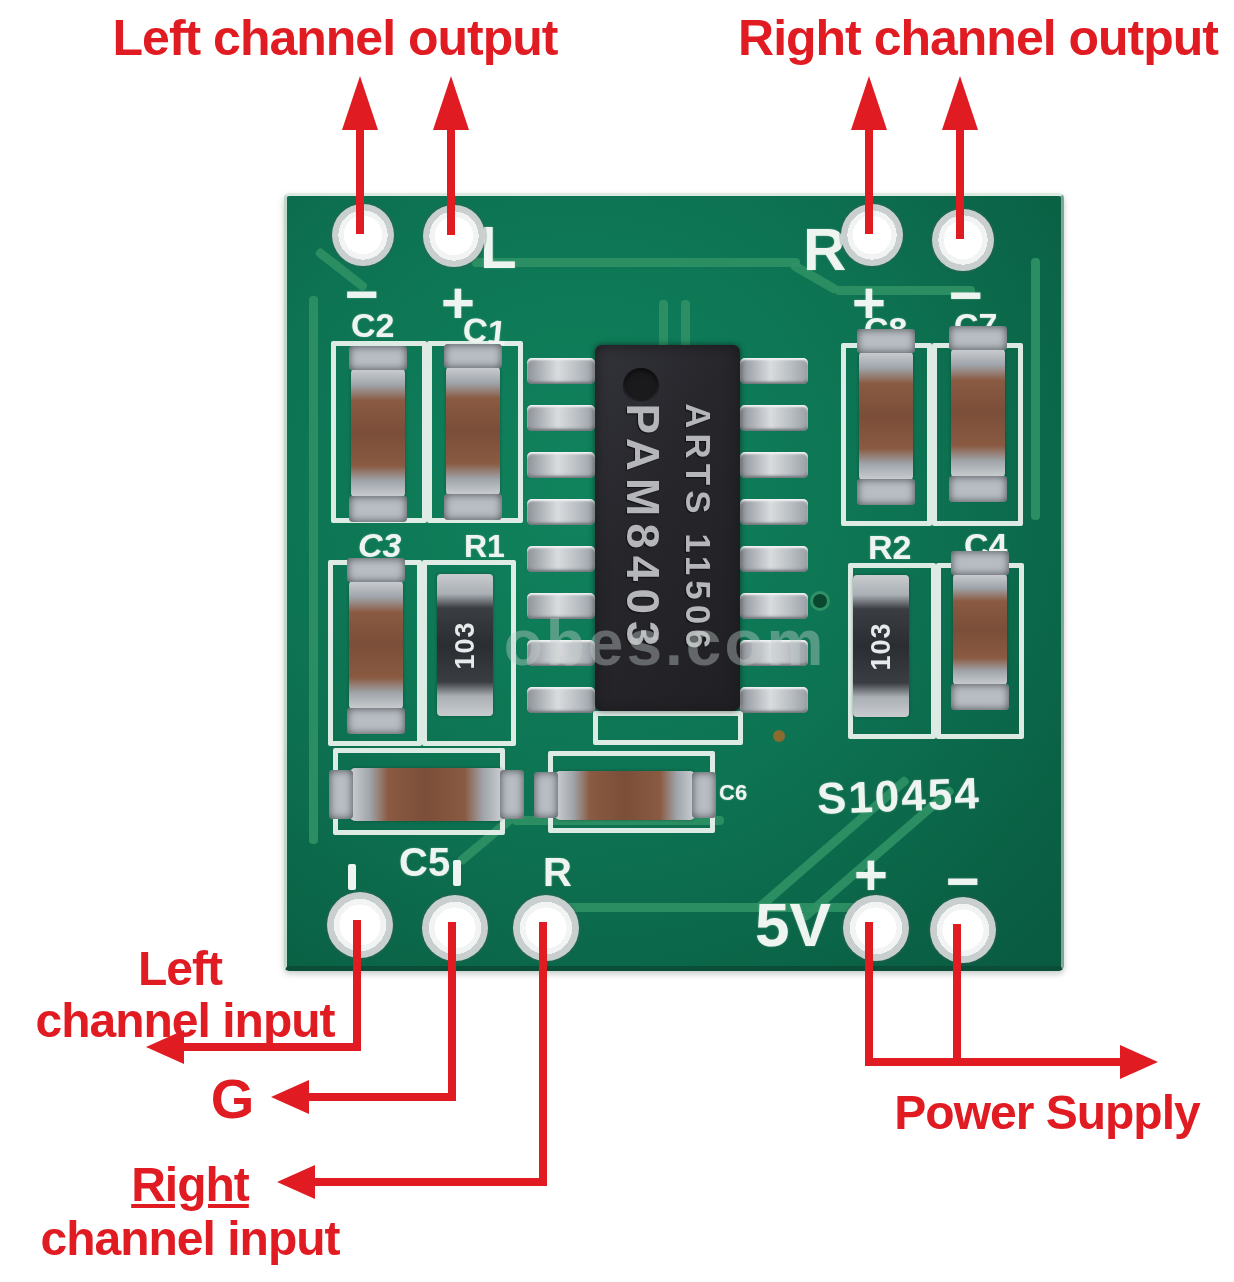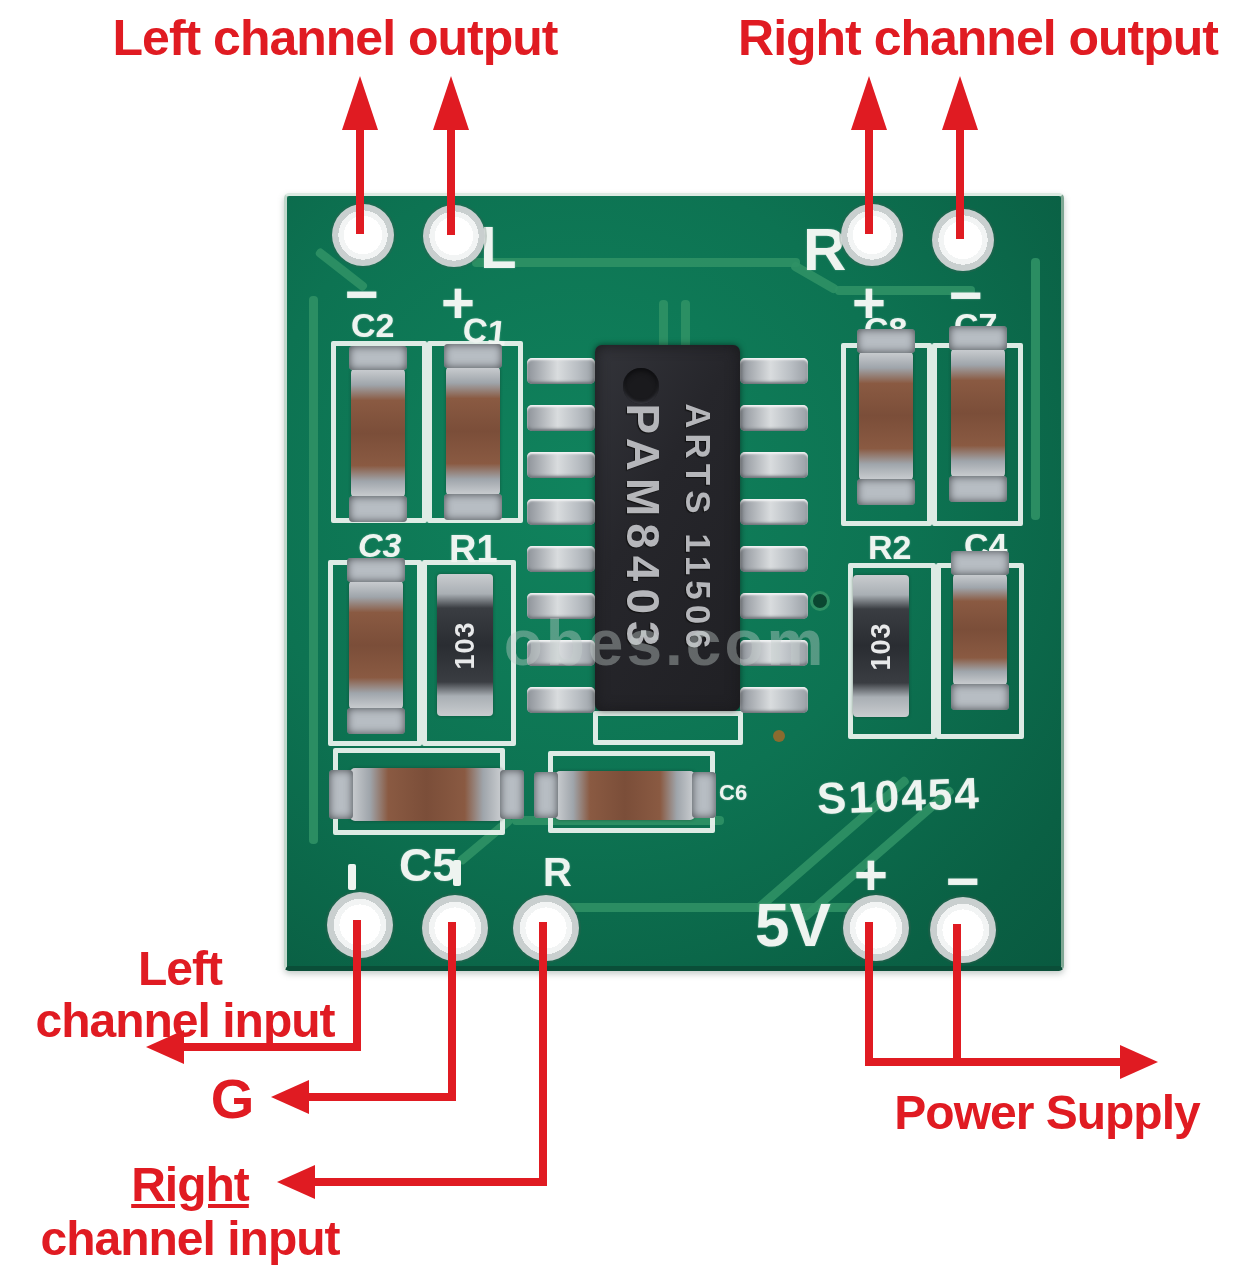--- a/index.html
+++ b/index.html
@@ -67,24 +67,24 @@
     <div class="abs silk" style="left:193px;top:22px;font-size:60px;">L</div>
     <div class="abs silk" style="left:516px;top:24px;font-size:60px;">R</div>
     <div class="abs silk" style="left:552px;top:78px;width:60px;font-size:58px;text-align:center;">+</div>
     <div class="abs silk" style="left:649px;top:70px;width:60px;font-size:58px;text-align:center;">−</div>
 
     <div class="abs silk" style="left:64px;top:112px;font-size:34px;">C2</div>
     <div class="abs silk" style="left:176px;top:118px;font-size:34px;transform:rotate(6deg);">C1</div>
     <div class="abs silk" style="left:577px;top:116px;font-size:34px;">C8</div>
     <div class="abs silk" style="left:667px;top:112px;font-size:34px;">C7</div>
     <div class="abs silk" style="left:71px;top:332px;font-size:34px;font-style:italic;">C3</div>
-    <div class="abs silk" style="left:162px;top:334px;font-size:38px;">R1</div>
+    <div class="abs silk" style="left:177px;top:334px;font-size:32px;">R1</div>
     <div class="abs silk" style="left:581px;top:334px;font-size:34px;">R2</div>
     <div class="abs silk" style="left:677px;top:332px;font-size:34px;">C4</div>
-    <div class="abs silk" style="left:112px;top:646px;font-size:46px;text-align:center;">C5</div>
+    <div class="abs silk" style="left:112px;top:646px;font-size:40px;text-align:center;">C5</div>
     <div class="abs silk" style="left:432px;top:586px;font-size:22px;">C6</div>
 
     <div class="abs" style="left:61px;top:668px;width:8px;height:26px;background:#eef4f0;border-radius:2px;"></div>
     <div class="abs" style="left:166px;top:664px;width:8px;height:26px;background:#eef4f0;border-radius:2px;"></div>
     <div class="abs silk" style="left:256px;top:656px;font-size:40px;">R</div>
     <div class="abs silk" style="left:530px;top:578px;font-size:44px;transform:rotate(-2deg);letter-spacing:2px;">S10454</div>
     <div class="abs silk" style="left:468px;top:698px;font-size:62px;">5V</div>
     <div class="abs silk" style="left:554px;top:650px;width:60px;font-size:58px;text-align:center;">+</div>
     <div class="abs silk" style="left:646px;top:656px;width:60px;font-size:58px;text-align:center;">−</div>
 

